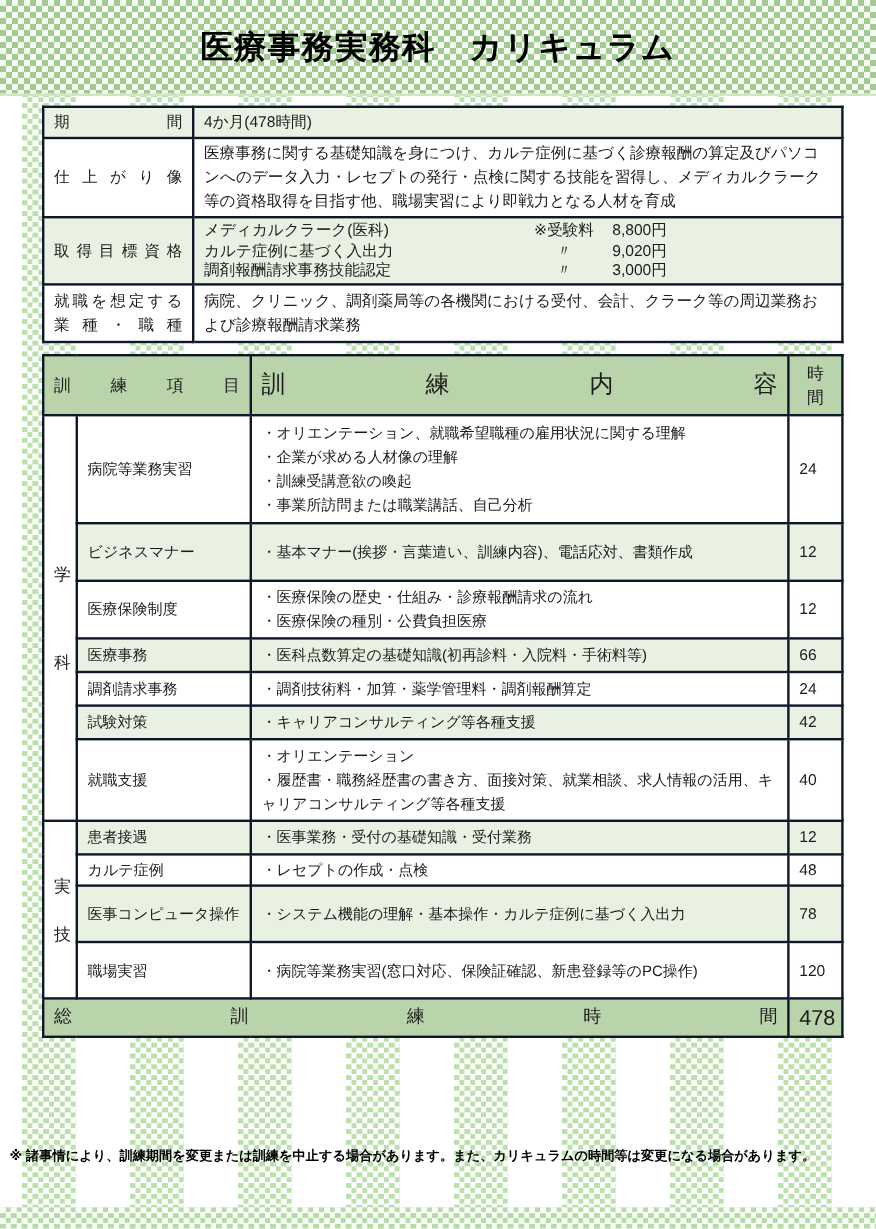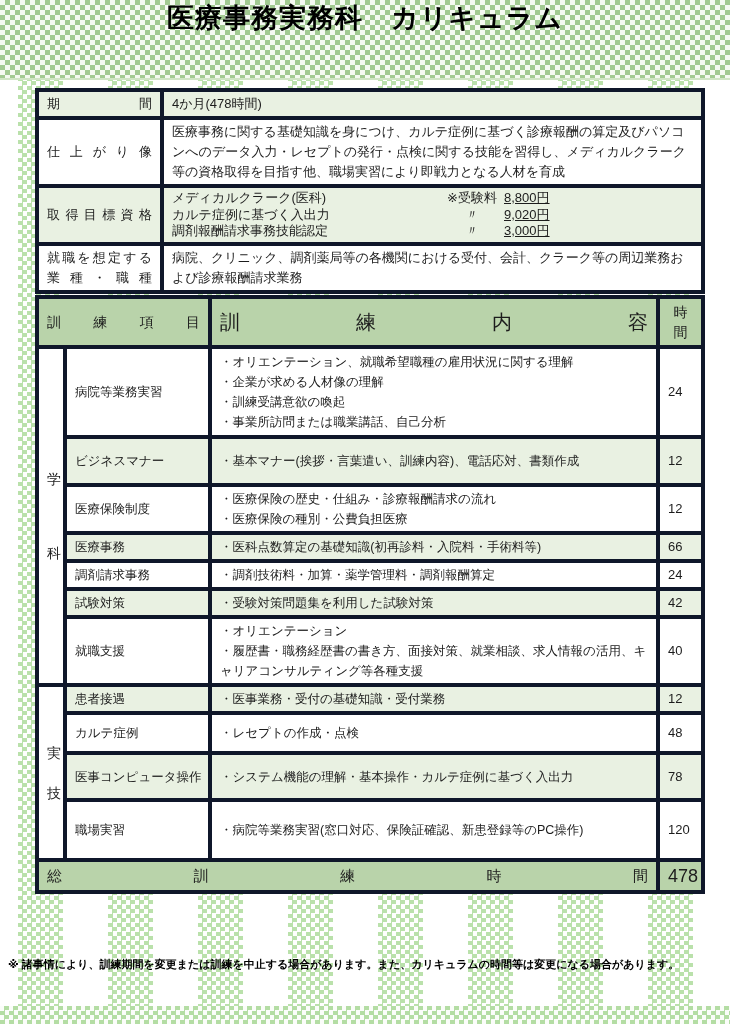--- a/index.html
+++ b/index.html
@@ -13,52 +13,52 @@
     background-image:
       repeating-linear-gradient(to right, #fff 0 18px, rgba(255,255,255,0) 18px 63px, #fff 63px 90px),
       conic-gradient(#bae1ab 25%, #ffffff 0 50%, #bae1ab 0 75%, #ffffff 0);
     background-size: auto, 9px 9px;
   }
 
   .banner {
     position: absolute; left: 0; top: 0; width: 730px; height: 80px;
     background-image: conic-gradient(#a2ca92 25%, #f5faf2 0 50%, #a2ca92 0 75%, #f5faf2 0);
     background-size: 10px 10px;
-    display: flex; align-items: flex-start; justify-content: center;
+    display: flex; align-items: center; justify-content: center;
     border-bottom: 2px solid #cfe5c4;
   }
   .banner h1 {
     font-size: 27px; font-weight: bold; color: #000; letter-spacing: 1px;
   }
 
   .bottom-band {
     position: absolute; left: 0; top: 1006px; width: 730px; height: 18px;
     background-image: conic-gradient(#b4dda4 25%, #fbfdfa 0 50%, #b4dda4 0 75%, #fbfdfa 0);
     background-size: 9px 9px;
   }
 
   table { border-collapse: collapse; table-layout: fixed; background: #fff; }
   td {
-    border: 4px solid #0f172a;
+    border: 2px solid #0f172a;
     font-size: 13px; color: #1c1c1c; vertical-align: middle;
   }
 
   .info-table { position: absolute; left: 35px; top: 88px; width: 666px; }
   .info-table td { padding: 2px 8px; line-height: 20px; }
   .label-cell {
     text-align: justify; text-align-last: justify; padding: 2px 12px;
   }
   .tint { background: #e9f1e2; }
   .white { background: #ffffff; }
   .pre { white-space: pre-line; }
 
   .qual-line { display: flex; line-height: 16.5px; }
   .qual-name { flex: 0 0 268px; }
   .qual-mark { flex: 0 0 64px; text-align: center; }
-  .qual-amt  { flex: 0 0 62px; text-align: left; text-decoration: underline; }
+  .qual-amt  { flex: 0 0 62px; text-align: center; }
 
   .curriculum-table { position: absolute; left: 35px; top: 295px; width: 666px; }
   .curriculum-table td { padding: 2px 8px; line-height: 20px; }
   .green-head { background: #b9d3aa; }
   .head-item {
     text-align: justify; text-align-last: justify; padding: 0 24px;
     font-size: 14px; height: 50px;
   }
   .head-content {
     text-align: justify; text-align-last: justify; padding: 0 92px;
@@ -180,50 +180,50 @@
       <td class="content-cell pre">・医科点数算定の基礎知識(初再診料・入院料・手術料等)</td>
       <td class="hours-cell">66</td>
     </tr>
     <tr class="white" style="height:28px">
       <td class="item-cell">調剤請求事務</td>
       <td class="content-cell pre">・調剤技術料・加算・薬学管理料・調剤報酬算定</td>
       <td class="hours-cell">24</td>
     </tr>
     <tr class="tint" style="height:28px">
       <td class="item-cell">試験対策</td>
-      <td class="content-cell pre">・受験対策問題集を利用した試験対策</td>
+      <td class="content-cell pre">・キャリアコンサルティング等各種支援</td>
       <td class="hours-cell">42</td>
     </tr>
     <tr class="white" style="height:68px">
       <td class="item-cell">就職支援</td>
       <td class="content-cell pre">・オリエンテーション
 ・履歴書・職務経歴書の書き方、面接対策、就業相談、求人情報の活用、キャリアコンサルティング等各種支援</td>
       <td class="hours-cell">40</td>
     </tr>
 
     <tr class="tint" style="height:28px">
       <td rowspan="4" class="group-cell">
         <div class="group-label g-jitsugi pre">実
 技</div>
       </td>
       <td class="item-cell">患者接遇</td>
       <td class="content-cell pre">・医事業務・受付の基礎知識・受付業務</td>
       <td class="hours-cell">12</td>
     </tr>
-    <tr class="white" style="height:40px">
+    <tr class="white" style="height:26px">
       <td class="item-cell">カルテ症例</td>
       <td class="content-cell pre">・レセプトの作成・点検</td>
       <td class="hours-cell">48</td>
     </tr>
     <tr class="tint" style="height:47px">
       <td class="item-cell">医事コンピュータ操作</td>
       <td class="content-cell pre">・システム機能の理解・基本操作・カルテ症例に基づく入出力</td>
       <td class="hours-cell">78</td>
     </tr>
-    <tr class="white" style="height:60px">
+    <tr class="white" style="height:47px">
       <td class="item-cell">職場実習</td>
       <td class="content-cell pre">・病院等業務実習(窓口対応、保険証確認、新患登録等のPC操作)</td>
       <td class="hours-cell">120</td>
     </tr>
 
     <tr class="green-head">
       <td colspan="3" class="total-label">総訓練時間</td>
       <td class="total-hours">478</td>
     </tr>
   </tbody>

